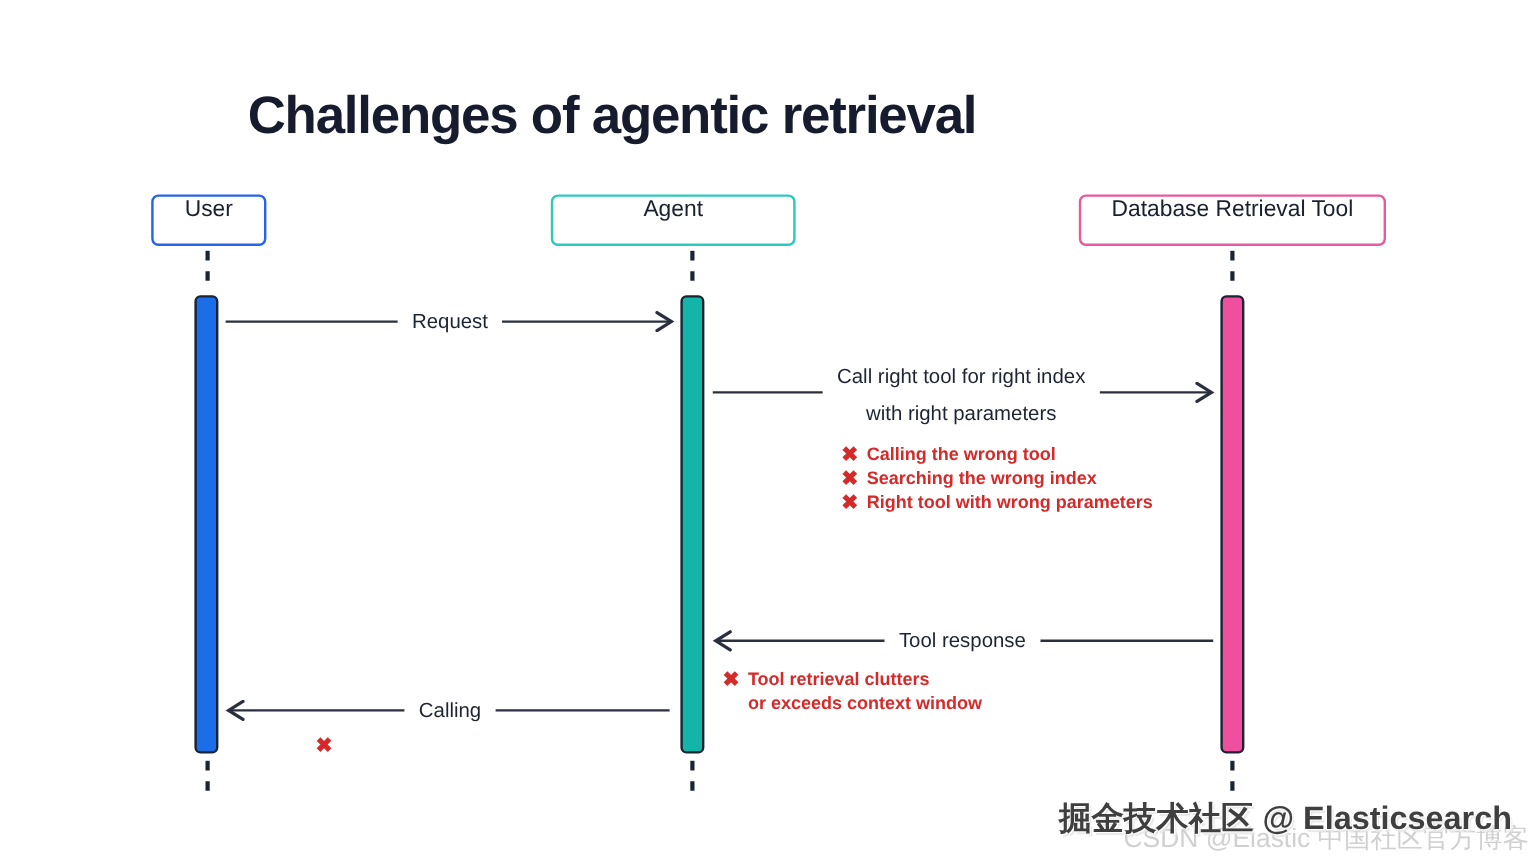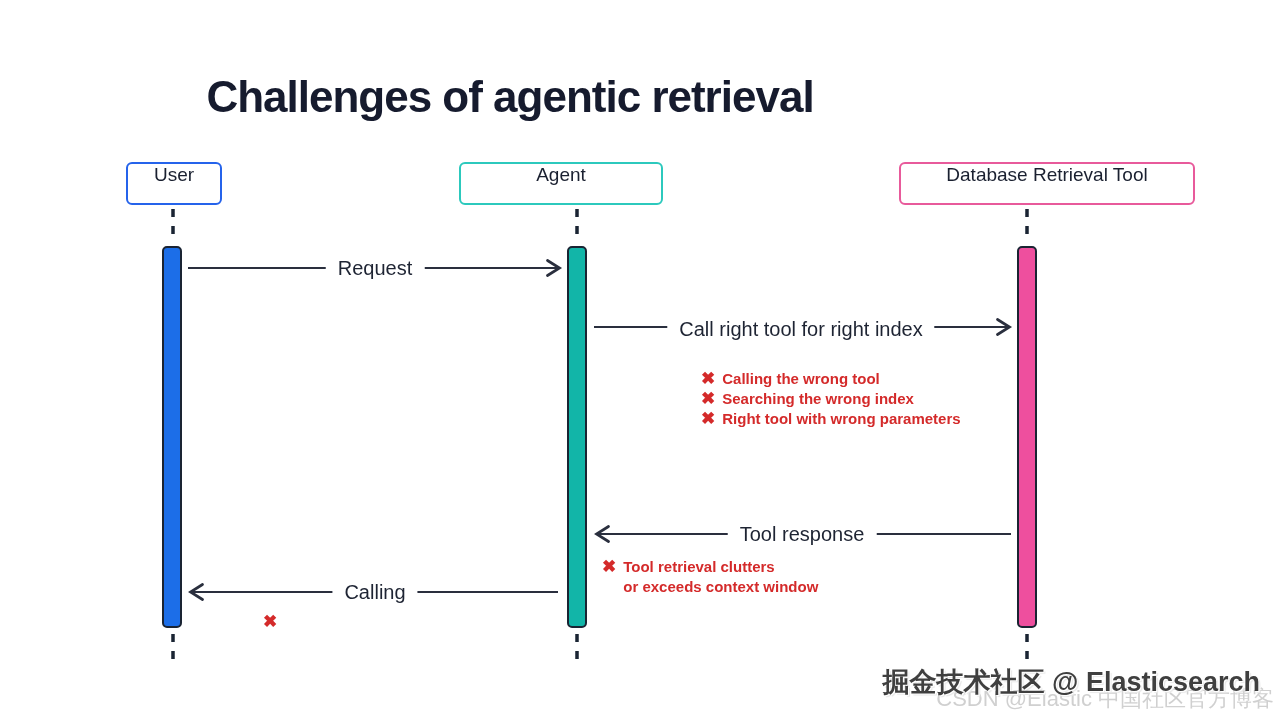--- a/index.html
+++ b/index.html
@@ -14,35 +14,35 @@
   }
   
   .actor{
     position:absolute;top:162px;height:43px;background:#ffffff;
     border:2px solid;border-radius:6px;box-sizing:border-box;
     display:flex;align-items:flex-start;justify-content:center;
     font-size:19px;color:#1a2030;
   }
   .actor-user{left:126px;width:96px;border-color:#2563eb;}
   .actor-agent{left:459px;width:204px;border-color:#2cc9bd;}
-  .actor-db{left:899px;width:296px;border-color:#e85a9b;}
+  .actor-db{left:899px;width:256px;border-color:#e85a9b;}
   
   .bar{
     position:absolute;top:246px;width:20px;height:382px;
     border:2px solid #1a2433;border-radius:5px;box-sizing:border-box;
   }
   .bar-user{left:162px;background:#1c6ee8;}
   .bar-agent{left:567px;background:#12b5a8;}
   .bar-db{left:1017px;background:#ee4f9e;}
   
   svg.overlay{position:absolute;left:0;top:0;width:1280px;height:720px;pointer-events:none;}
   
   .msg{
     position:absolute;transform:translate(-50%,-50%);
-    background:#ffffff;padding:2px 12px;font-size:20px;color:#1e2433;
+    background:#ffffff;padding:2px 12px;font-size:17px;color:#1e2433;
     white-space:nowrap;text-align:center;line-height:31px;
   }
   
   .issue{
     position:absolute;color:#d42a2a;font-size:15px;font-weight:700;
     line-height:20px;display:flex;align-items:flex-start;gap:7px;white-space:nowrap;
   }
   .xmark{font-size:17px;line-height:20px;font-weight:900;}
   
   .wm-secondary{
@@ -93,20 +93,21 @@
     <line x1="188" y1="268" x2="558" y2="268" stroke="#2a2f3e" stroke-width="2" marker-end="url(#arrow)"></line>
     <line x1="594" y1="327" x2="1008" y2="327" stroke="#2a2f3e" stroke-width="2" marker-end="url(#arrow)"></line>
     <line x1="1011" y1="534" x2="598" y2="534" stroke="#2a2f3e" stroke-width="2" marker-end="url(#arrow)"></line>
     <line x1="558" y1="592" x2="192" y2="592" stroke="#2a2f3e" stroke-width="2" marker-end="url(#arrow)"></line>
   </svg>
 
   <div class="msg" style="left:375px;top:268px;">Request</div>
 
   <div class="msg" style="left:801px;top:329px;">
     <div>Call right tool for right index</div>
+    <div>with right parameters</div>
   </div>
 
   <div class="msg" style="left:802px;top:534px;">Tool response</div>
 
   <div class="msg" style="left:375px;top:592px;">Calling</div>
 
   <div class="issue" style="left:701px;top:369px;">
     <span class="xmark">✖</span>
     <span>Calling the wrong tool</span>
   </div>

